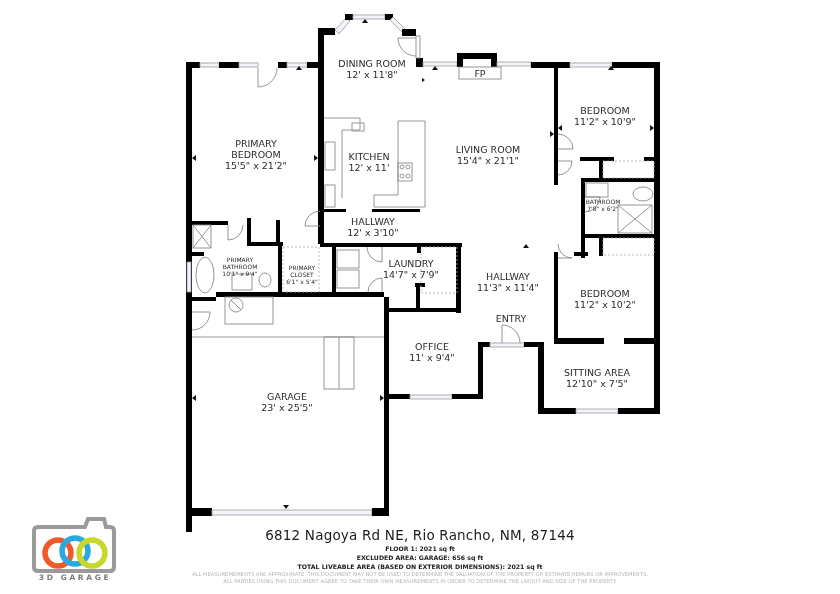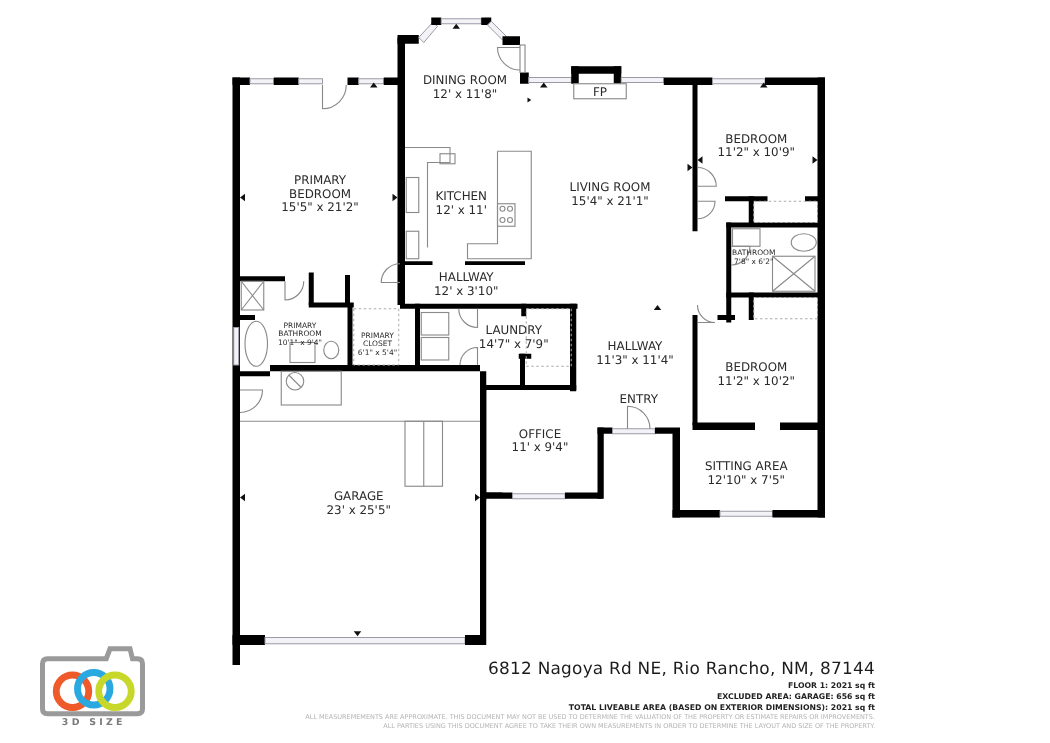--- a/index.html
+++ b/index.html
@@ -8,21 +8,21 @@
   .wall { fill:#000; }
   .win { fill:#f3f3f7; stroke:#9a9aa6; stroke-width:0.8; }
   .fix { fill:none; stroke:#8a8a8a; stroke-width:0.9; }
   .fixf { fill:#fff; stroke:#8a8a8a; stroke-width:0.9; }
   .dash { fill:none; stroke:#aaa; stroke-width:0.8; stroke-dasharray:2 2; }
   .door { fill:none; stroke:#888; stroke-width:0.9; }
   .room-label { font-family:"DejaVu Sans", sans-serif; fill:#2a2a2a; text-anchor:middle; }
   .rl-lg { font-size:9.5px; }
   .rl-sm { font-size:6px; }
   .mark { fill:#111; }
-  .footer { position:absolute; left:140px; width:560px; text-align:right; }
+  .footer { position:absolute; left:140px; width:560px; text-align:center; }
   .addr { top:527px; font-size:13.5px; color:#1c1c1c; font-family:"DejaVu Sans", sans-serif; letter-spacing:0.2px;}
   .fl { font-size:6.2px; color:#222; font-family:"DejaVu Sans", sans-serif; font-weight:bold; line-height:8.8px;}
   .disc { font-size:5.2px; color:#b4b4b4; font-family:"DejaVu Sans", sans-serif; line-height:7.4px; }
   .logo { position:absolute; left:30px; top:515px; width:90px; height:70px; }
   .logo-text { position:absolute; left:34px; top:573px; width:82px; text-align:center; font-size:7.5px; color:#7a7a7a; letter-spacing:2.6px; font-family:"DejaVu Sans", sans-serif; font-weight:bold; }
 </style>
 </head>
 <body>
 
 <svg id="plan" viewBox="0 0 840 594" xmlns="http://www.w3.org/2000/svg">
@@ -245,20 +245,20 @@
 </svg>
 
 <div class="logo">
   <svg width="90" height="70" viewBox="0 0 90 70">
     <path d="M8 12 L55 12 L58 4 L74 4 L76 12 L80 12 Q84 12 84 16 L84 52 Q84 56 80 56 L8 56 Q4 56 4 52 L4 16 Q4 12 8 12 Z" fill="none" stroke="#9a9a9a" stroke-width="4"></path>
     <circle cx="28" cy="38" r="13" fill="none" stroke="#ee5a2a" stroke-width="5.5"></circle>
     <circle cx="45" cy="36" r="13" fill="none" stroke="#2aa8e0" stroke-width="5.5"></circle>
     <circle cx="62" cy="38" r="13" fill="none" stroke="#c8d82a" stroke-width="5.5"></circle>
   </svg>
 </div>
-<div class="logo-text">3D SIZE</div>
+<div class="logo-text">3D GARAGE</div>
 
 <div class="footer addr">6812 Nagoya Rd NE, Rio Rancho, NM, 87144</div>
 <div class="footer fl" style="top:545px;">FLOOR 1: 2021 sq ft</div>
 <div class="footer fl" style="top:554px;">EXCLUDED AREA: GARAGE: 656 sq ft</div>
 <div class="footer fl" style="top:563px;">TOTAL LIVEABLE AREA (BASED ON EXTERIOR DIMENSIONS): 2021 sq ft</div>
 <div class="footer disc" style="top:571px;">ALL MEASUREMEMENTS ARE APPROXIMATE. THIS DOCUMENT MAY NOT BE USED TO DETERMINE THE VALUATION OF THE PROPERTY OR ESTIMATE REPAIRS OR IMPROVEMENTS.</div>
 <div class="footer disc" style="top:578px;">ALL PARTIES USING THIS DOCUMENT AGREE TO TAKE THEIR OWN MEASUREMENTS IN ORDER TO DETERMINE THE LAYOUT AND SIZE OF THE PROPERTY.</div>
 
 </body></html>

